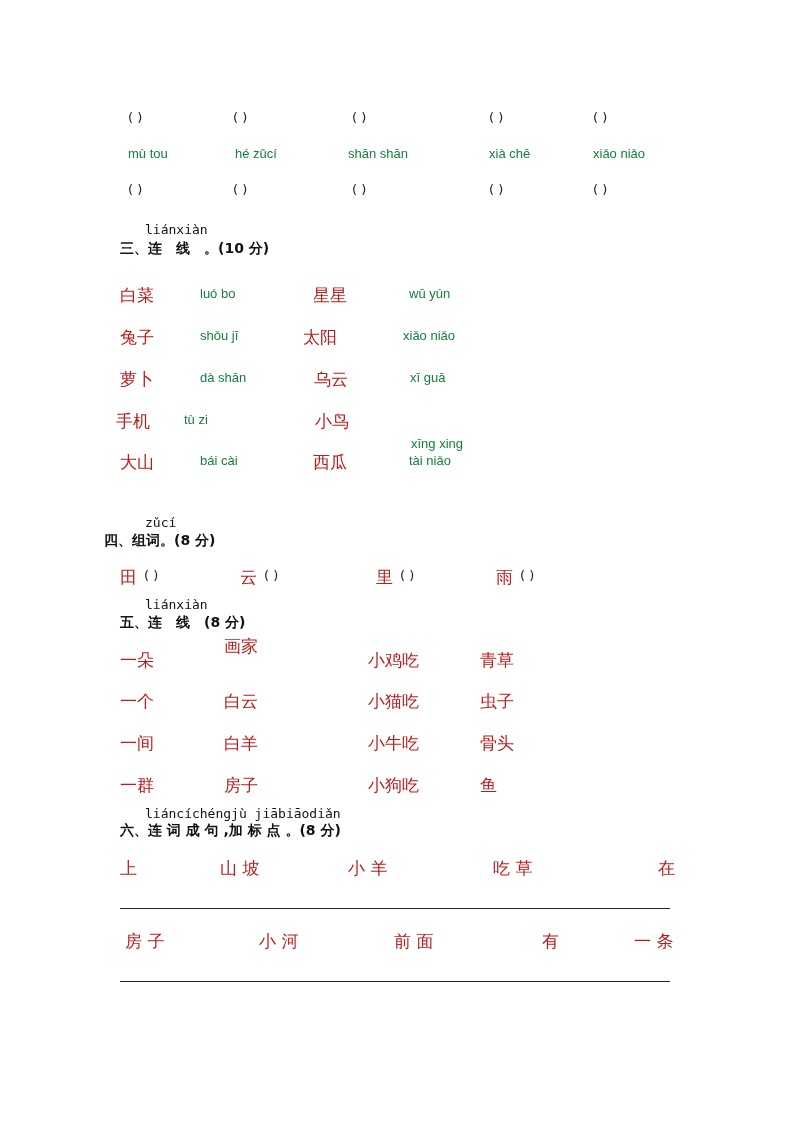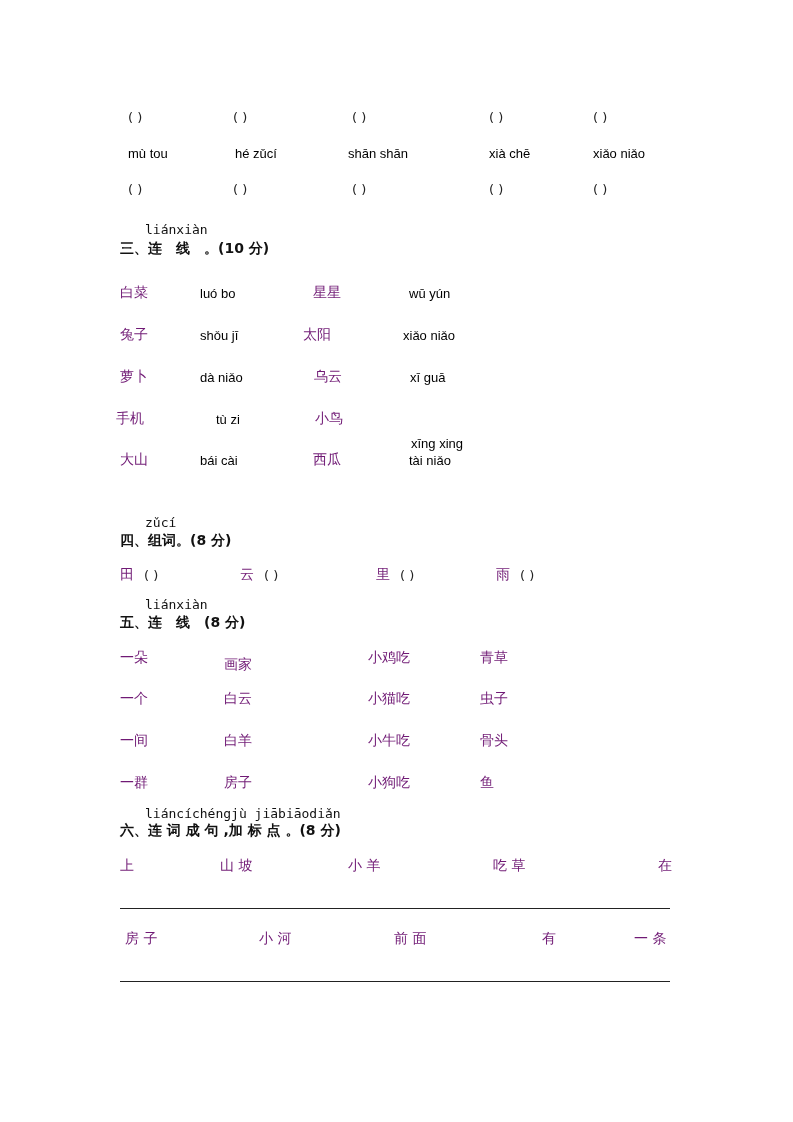--- a/index.html
+++ b/index.html
@@ -3,24 +3,24 @@
   <meta charset="utf-8">
   <style>
     html, body { margin: 0; padding: 0; background: #ffffff; }
     body {
       width: 793px; height: 1122px; position: relative; overflow: hidden;
       font-family: "DejaVu Sans", "Liberation Sans", sans-serif;
       color: #111111;
     }
     .abs { position: absolute; white-space: nowrap; }
     .paren { font-size: 13px; color: #222; }
-    .py { font-size: 13px; color: #000000; font-family: "Liberation Sans", "DejaVu Sans", sans-serif; }
+    .py { font-size: 13px; color: #15803d; font-family: "Liberation Sans", "DejaVu Sans", sans-serif; }
     .pyhead { font-size: 13px; color: #111; font-family: "DejaVu Sans Mono", "Liberation Mono", monospace; letter-spacing: 0px; }
     .heading { font-size: 14px; font-weight: bold; color: #111; }
-    .cn { font-size: 14px; color: #701a75; }
+    .cn { font-size: 17px; color: #b91c1c; }
     .rule { position: absolute; left: 120px; width: 550px; height: 0; border-top: 1px solid #222; }
   </style>
 </head>
 <body>
 
 <div>
   <span class="abs paren" style="left:128px;top:110px">(        )</span>
   <span class="abs paren" style="left:233px;top:110px">(        )</span>
   <span class="abs paren" style="left:352px;top:110px">(        )</span>
   <span class="abs paren" style="left:489px;top:110px">(        )</span>
@@ -47,55 +47,55 @@
   <span class="abs py" style="left:200px;top:286px">luó bo</span>
   <span class="abs cn" style="left:313px;top:284px">星星</span>
   <span class="abs py" style="left:409px;top:286px">wū  yún</span>
 
   <span class="abs cn" style="left:120px;top:326px">兔子</span>
   <span class="abs py" style="left:200px;top:328px">shǒu jī</span>
   <span class="abs cn" style="left:303px;top:326px">太阳</span>
   <span class="abs py" style="left:403px;top:328px">xiǎo niǎo</span>
 
   <span class="abs cn" style="left:120px;top:368px">萝卜</span>
-  <span class="abs py" style="left:200px;top:370px">dà niǎo</span>
+  <span class="abs py" style="left:200px;top:370px">dà shān</span>
   <span class="abs cn" style="left:314px;top:368px">乌云</span>
   <span class="abs py" style="left:410px;top:370px">xī  guā</span>
 
   <span class="abs cn" style="left:116px;top:410px">手机</span>
-  <span class="abs py" style="left:216px;top:412px">tù zi</span>
+  <span class="abs py" style="left:184px;top:412px">tù zi</span>
   <span class="abs cn" style="left:315px;top:410px">小鸟</span>
   <span class="abs py" style="left:411px;top:436px">xīng    xing</span>
 
   <span class="abs cn" style="left:120px;top:451px">大山</span>
   <span class="abs py" style="left:200px;top:453px">bái cài</span>
   <span class="abs cn" style="left:313px;top:451px">西瓜</span>
   <span class="abs py" style="left:409px;top:453px">tài   niǎo</span>
 </div>
 
 <div>
   <span class="abs pyhead" style="left:145px;top:515px">zǔcí</span>
-  <span class="abs heading" style="left:120px;top:532px">四、组词。(8 分)</span>
+  <span class="abs heading" style="left:104px;top:532px">四、组词。(8 分)</span>
 
   <span class="abs cn" style="left:120px;top:566px">田</span>
   <span class="abs paren" style="left:144px;top:568px">(          )</span>
   <span class="abs cn" style="left:240px;top:566px">云</span>
   <span class="abs paren" style="left:264px;top:568px">(          )</span>
   <span class="abs cn" style="left:376px;top:566px">里</span>
   <span class="abs paren" style="left:400px;top:568px">(          )</span>
   <span class="abs cn" style="left:496px;top:566px">雨</span>
   <span class="abs paren" style="left:520px;top:568px">(          )</span>
 </div>
 
 <div>
   <span class="abs pyhead" style="left:145px;top:597px">liánxiàn</span>
   <span class="abs heading" style="left:120px;top:614px">五、连　线　(8 分)</span>
 
   <span class="abs cn" style="left:120px;top:649px">一朵</span>
-  <span class="abs cn" style="left:224px;top:656px">画家</span>
+  <span class="abs cn" style="left:224px;top:635px">画家</span>
   <span class="abs cn" style="left:368px;top:649px">小鸡吃</span>
   <span class="abs cn" style="left:480px;top:649px">青草</span>
 
   <span class="abs cn" style="left:120px;top:690px">一个</span>
   <span class="abs cn" style="left:224px;top:690px">白云</span>
   <span class="abs cn" style="left:368px;top:690px">小猫吃</span>
   <span class="abs cn" style="left:480px;top:690px">虫子</span>
 
   <span class="abs cn" style="left:120px;top:732px">一间</span>
   <span class="abs cn" style="left:224px;top:732px">白羊</span>

